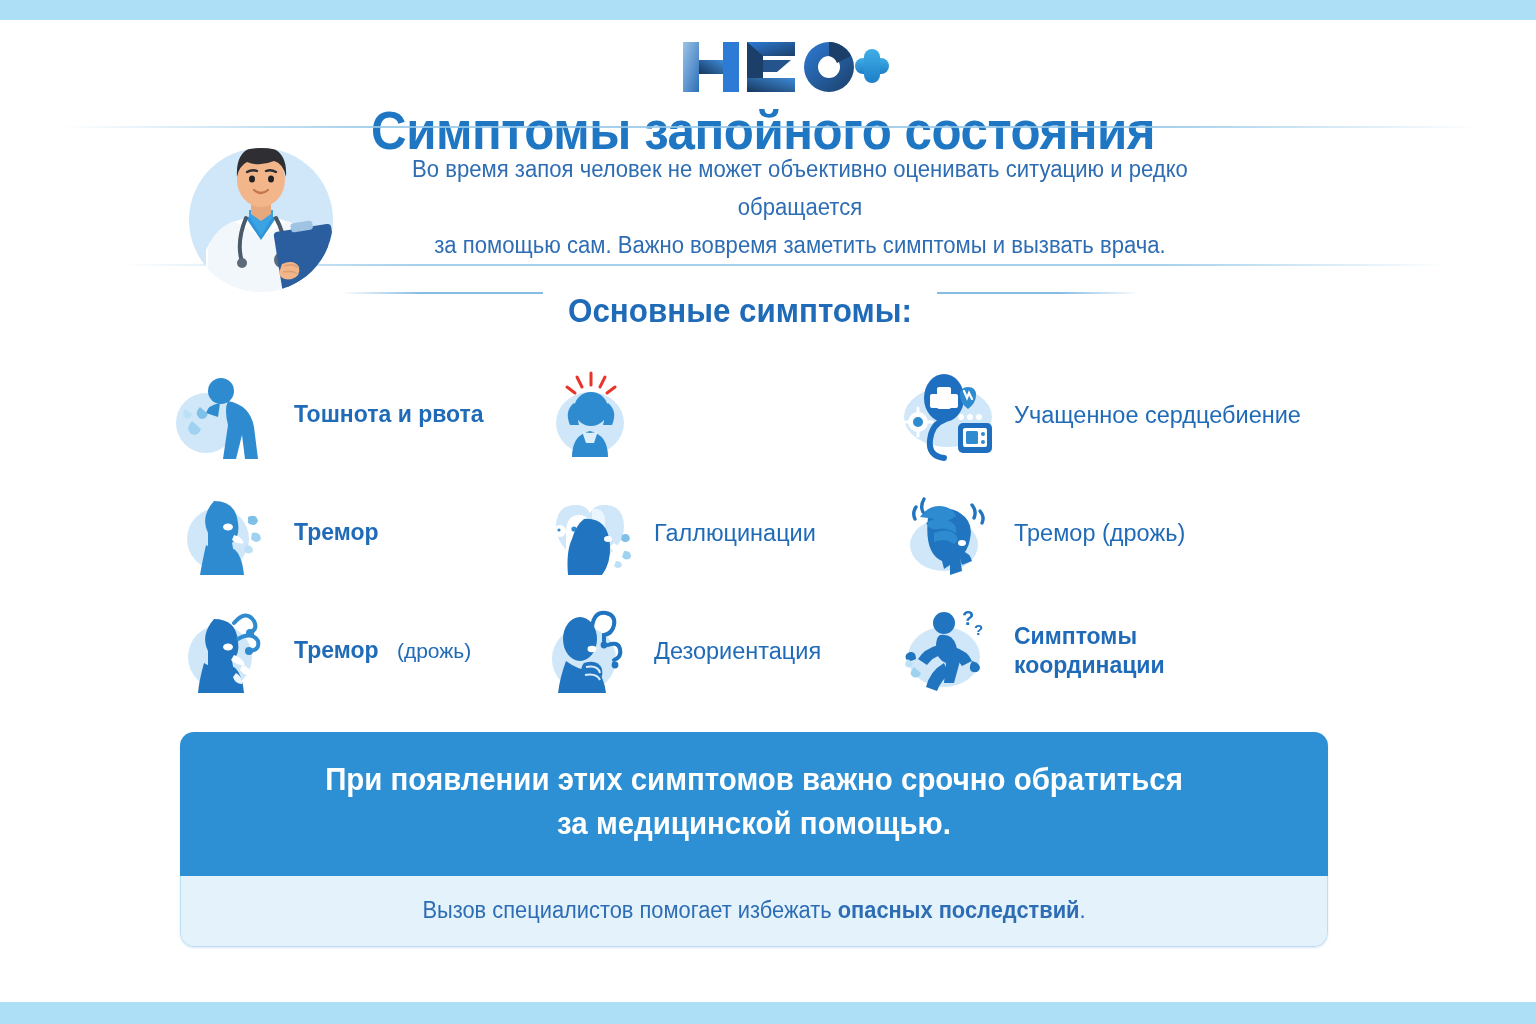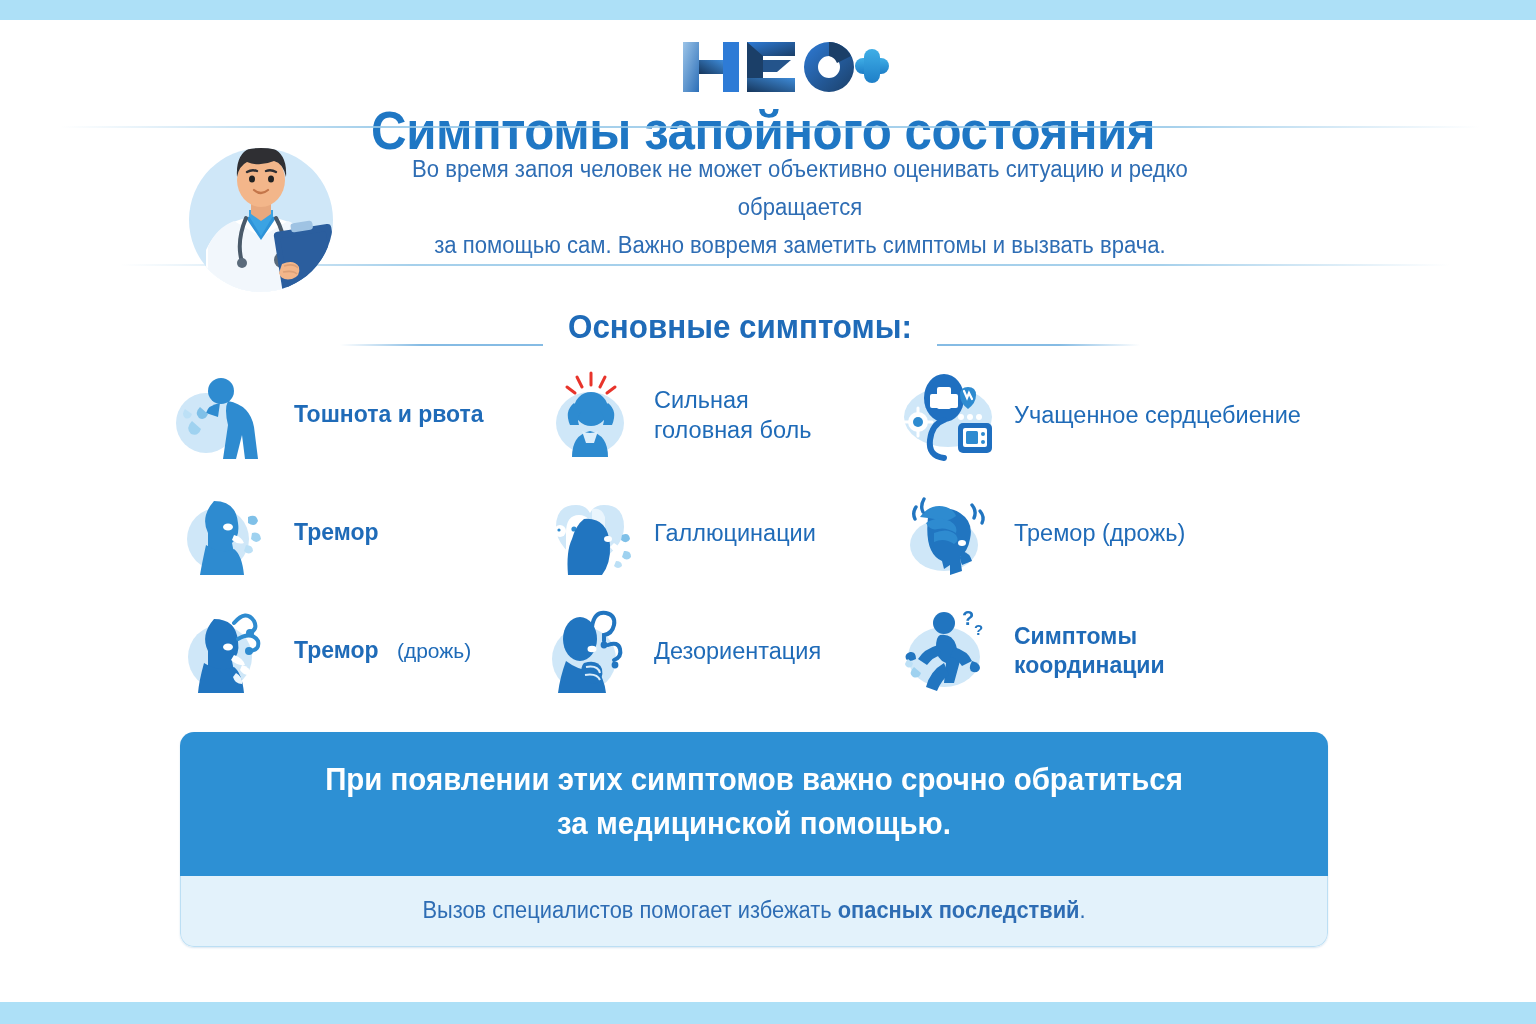--- a/index.html
+++ b/index.html
@@ -107,21 +107,21 @@
   }
 
   
   .section-head {
     position: absolute;
     top: 272px;
     left: 340px;
     width: 800px;
     height: 54px;
     display: flex;
-    align-items: flex-end;
+    align-items: flex-start;
     gap: 16px;
   }
   .section-rule {
     flex: 1 1 auto;
     height: 2px;
     background: linear-gradient(to right,
         rgba(160,205,235,0) 0%,
         rgba(120,180,225,0.9) 40%,
         rgba(120,180,225,0.9) 100%);
   }
@@ -367,24 +367,20 @@
           <path d="M36,92 q0,-22 18,-26 q18,4 18,26 z" fill="#2E8BD0"></path>
           <path d="M46,66 q8,4 16,0 l-4,12 l-8,0 z" fill="#dceefb"></path>
           <g stroke="#E8342B" stroke-width="3" stroke-linecap="round">
             <line x1="55" y1="8" x2="55" y2="20"></line>
             <line x1="41" y1="12" x2="46" y2="22"></line>
             <line x1="69" y1="12" x2="64" y2="22"></line>
             <line x1="31" y1="22" x2="39" y2="28"></line>
             <line x1="79" y1="22" x2="71" y2="28"></line>
           </g>
         </svg>
-      </div>
-      <div class="sym-label regular">
-        <div>Сильная</div>
-        <div>головная боль</div>
       </div>
     </div>
 
     <div class="cell">
       <div class="sym-icon">
         <svg viewBox="0 0 108 100" width="108" height="100" aria-hidden="true">
           <ellipse cx="52" cy="52" rx="44" ry="30" fill="#cfe7f8"></ellipse>
           <ellipse cx="48" cy="33" rx="20" ry="24" fill="#1F6FC0"></ellipse>
           <rect x="41" y="22" width="14" height="22" rx="2" fill="#fff"></rect>
           <rect x="34" y="29" width="28" height="14" rx="2" fill="#fff"></rect>

